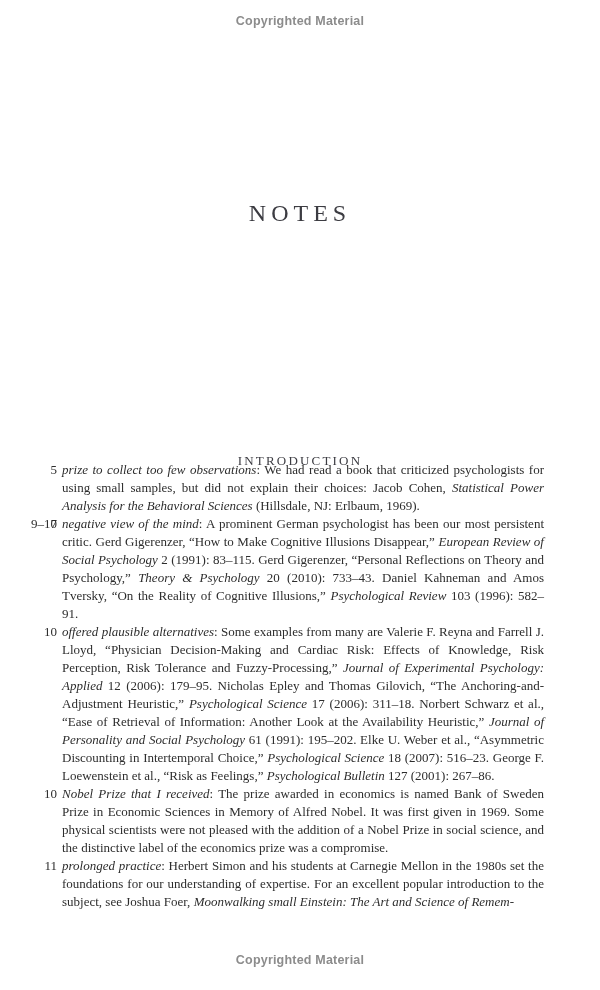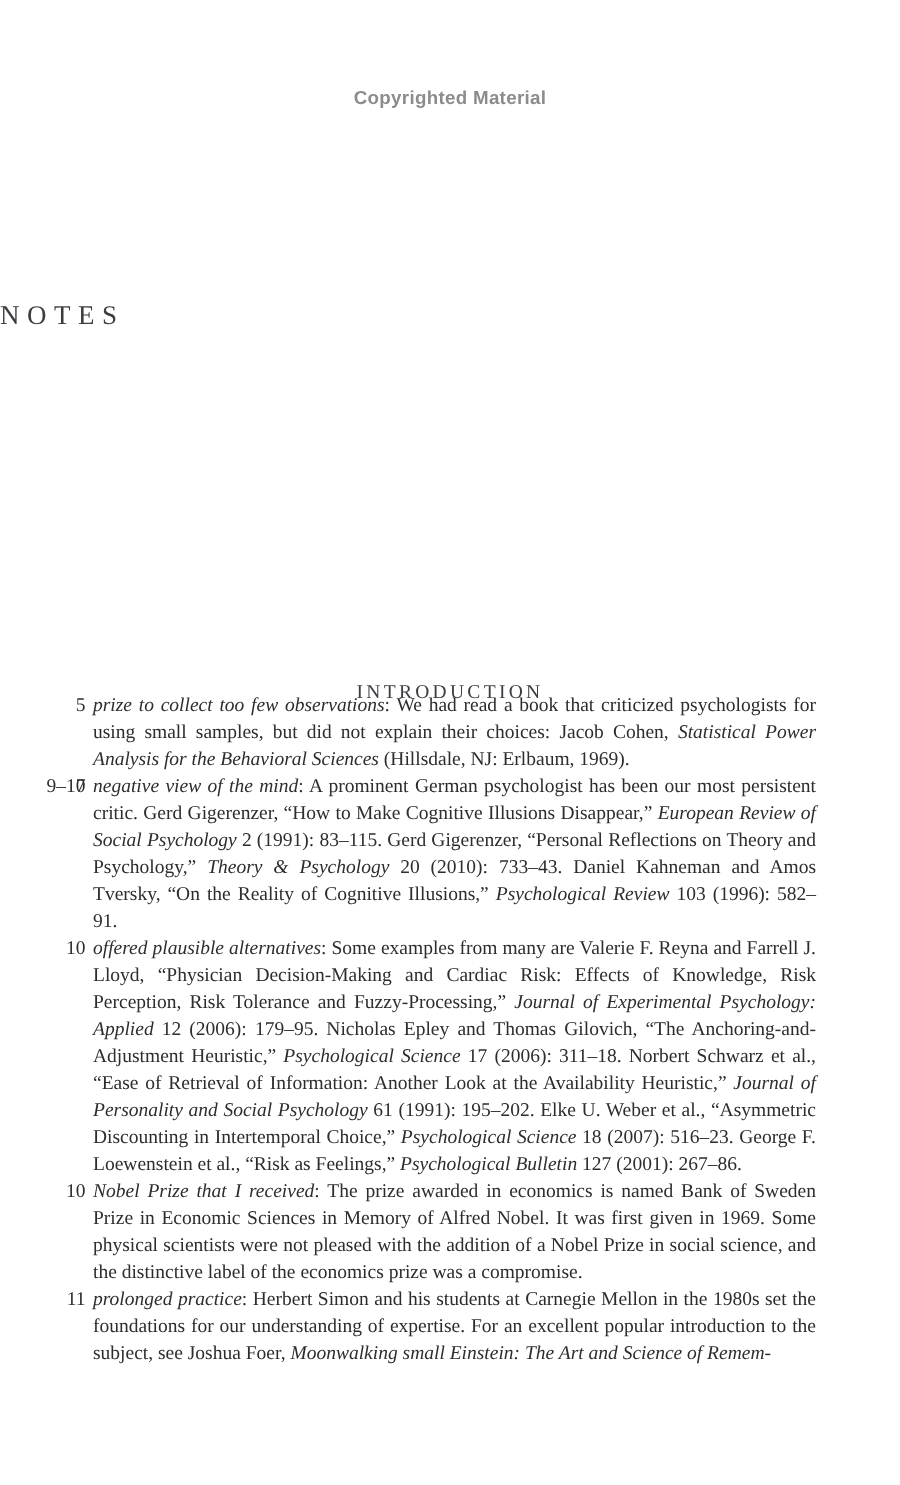--- a/index.html
+++ b/index.html
@@ -18,28 +18,27 @@
     overflow:hidden;
   }
   .copyright{
     position:absolute;left:0;right:0;
     text-align:center;
     font-family:"Liberation Sans", sans-serif;
     font-weight:bold;
     font-size:12.5px;
     letter-spacing:0.2px;
     color:var(--muted);
-    margin-top:44px;
   }
   .copyright-top{top:14px;}
   .copyright-bottom{top:953px;}
   .page-title{
     position:absolute;left:0;right:0;top:200px;
-    text-align:left;
-    font-size:18px;
+    text-align:center;
+    font-size:24px;
     letter-spacing:5px;
     color:var(--heading-ink);
   }
   .section-heading{
     position:absolute;left:0;right:0;top:441px;
     text-align:center;
     font-size:13px;
     letter-spacing:2.2px;
     color:var(--heading-ink);
   }

